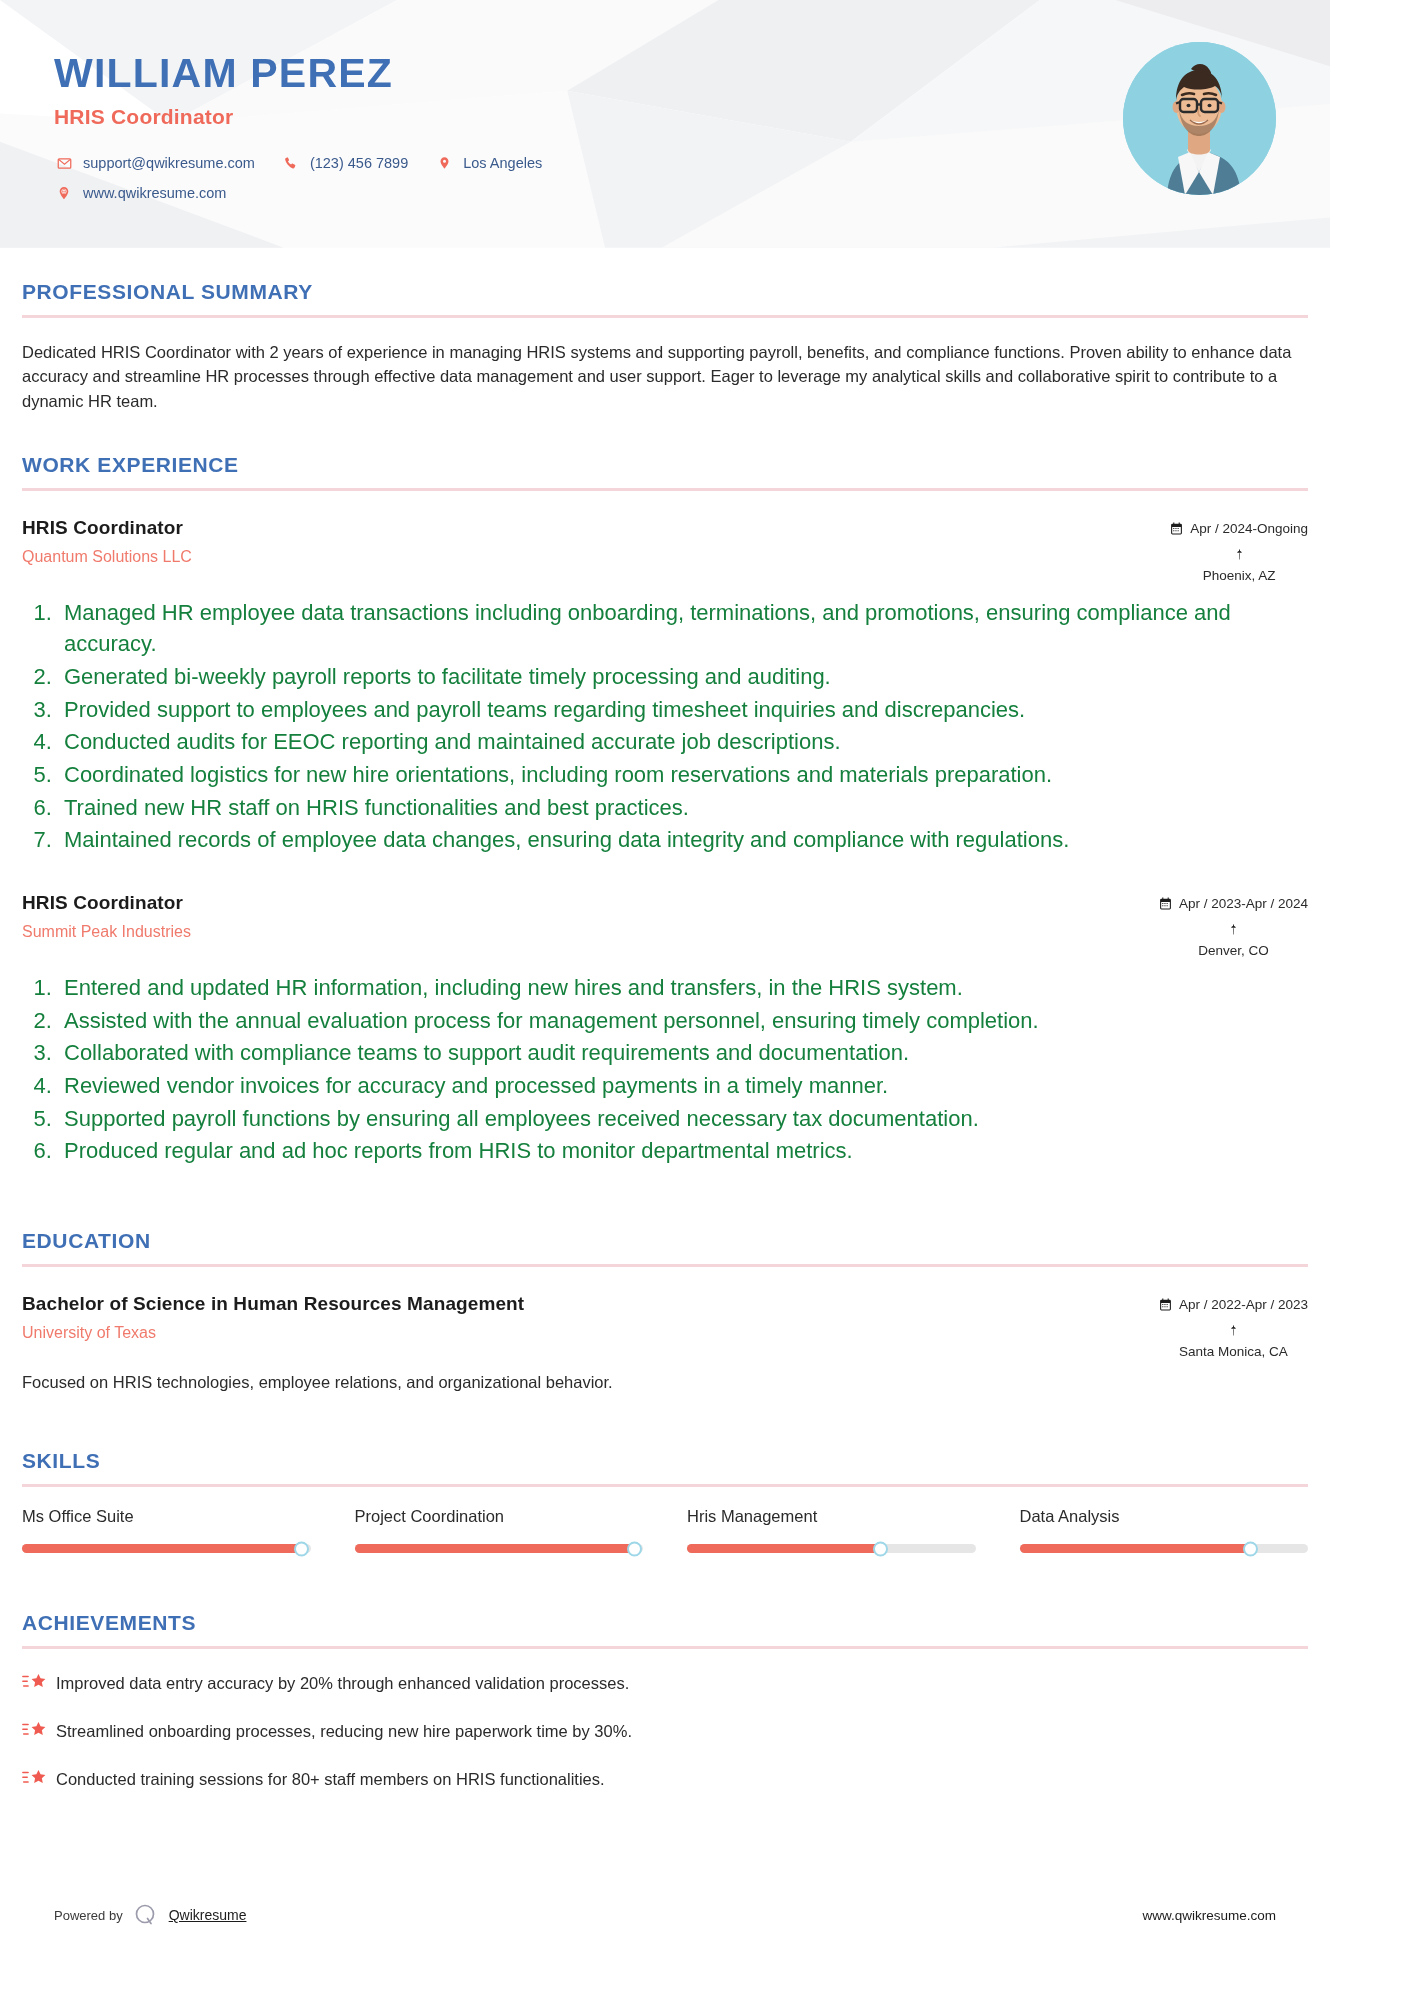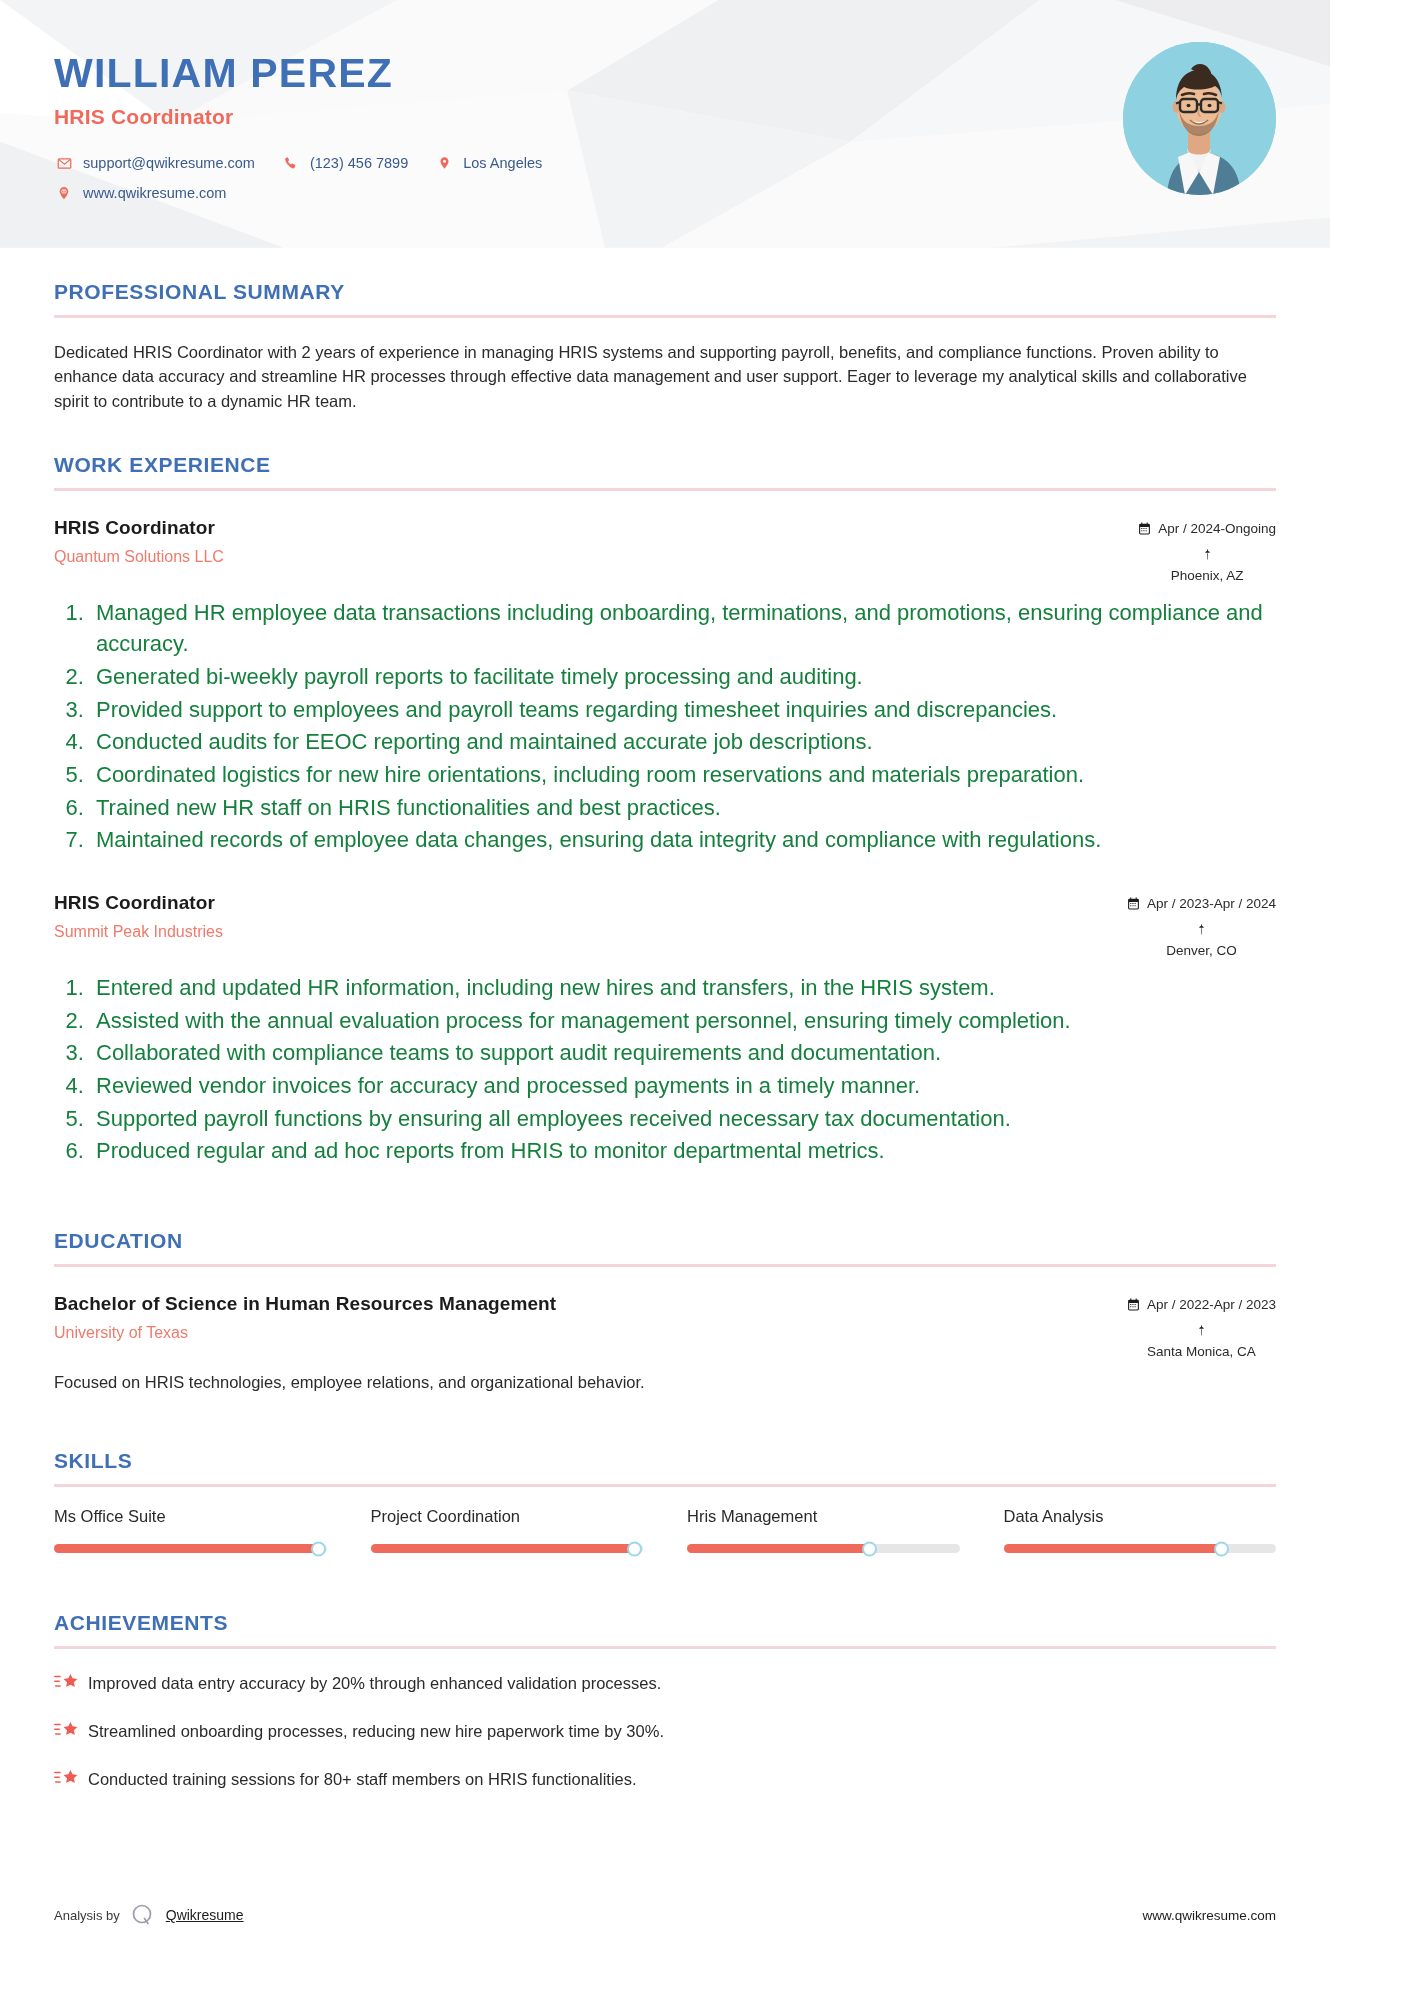--- a/index.html
+++ b/index.html
@@ -76,21 +76,21 @@
     width: 153px;
     height: 153px;
     border-radius: 50%;
     overflow: hidden;
     z-index: 3;
     background: #8ed2e2;
   }
   .avatar svg { display: block; width: 100%; height: 100%; }
 
   
-  .body-wrap { padding: 0 54px; }
+  .body-wrap { padding: 0 22px; }
   .section { margin-top: 0; }
   .sec-title {
     font-size: 21px;
     font-weight: bold;
     color: #3f6fb5;
     letter-spacing: .6px;
     padding-top: 18px;
   }
   .sec-rule {
     height: 3px;
@@ -548,21 +548,21 @@
           </span>
           <span class="ach-text">Conducted training sessions for 80+ staff members on HRIS functionalities.</span>
         </div>
       </div>
     </div>
 
   </div>
 
   <div class="footer">
     <div class="footer-left">
-      <span class="powered">Analysis by</span>
+      <span class="powered">Powered by</span>
       <span class="q-logo">
         <svg width="26" height="26" viewBox="0 0 26 26" fill="none" stroke="currentColor" stroke-width="1.7">
           <circle cx="12" cy="12" r="8.5"></circle>
           <path d="M14.5 16.5 L18 21.5" stroke-linecap="round"></path>
         </svg>
       </span>
       <span class="brand">Qwikresume</span>
     </div>
     <div class="footer-url">www.qwikresume.com</div>
   </div>

